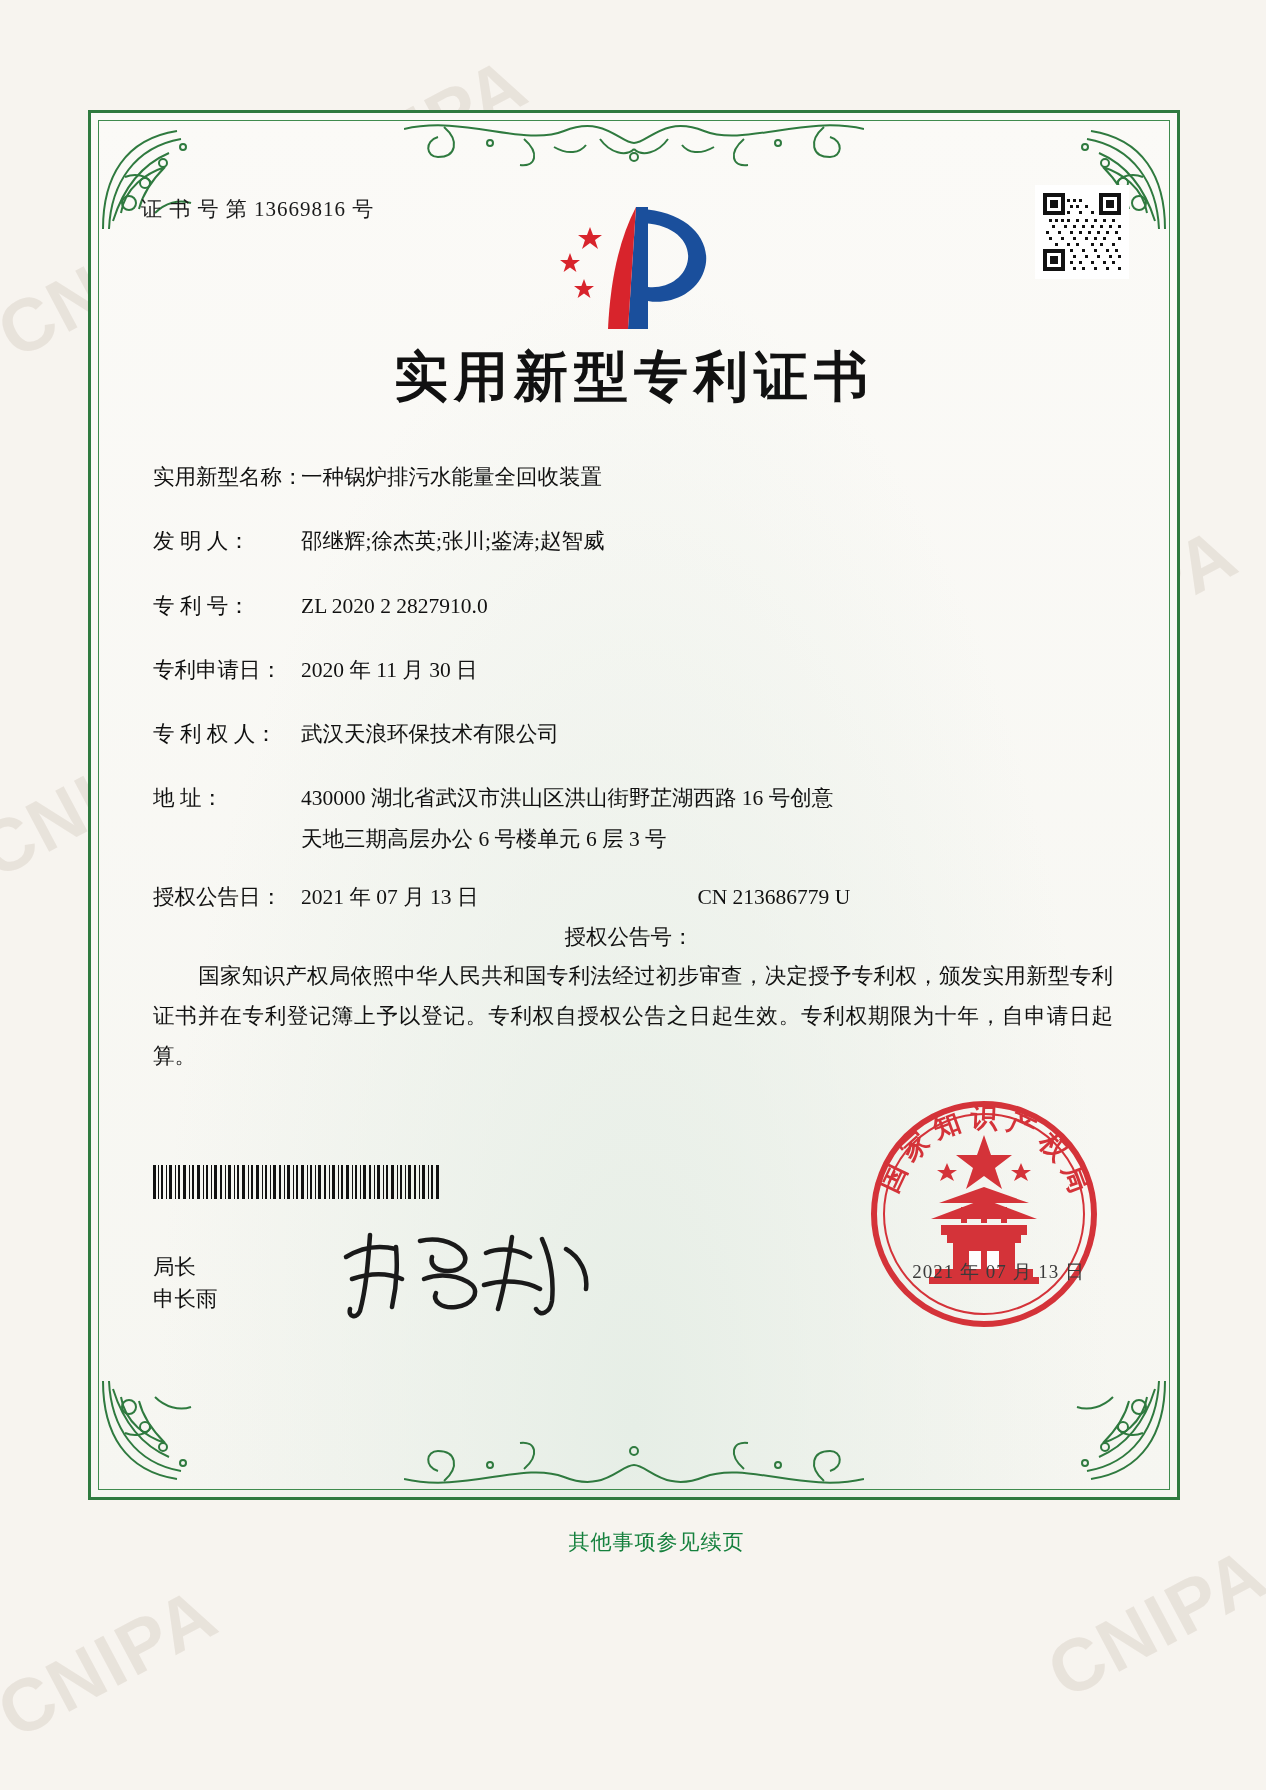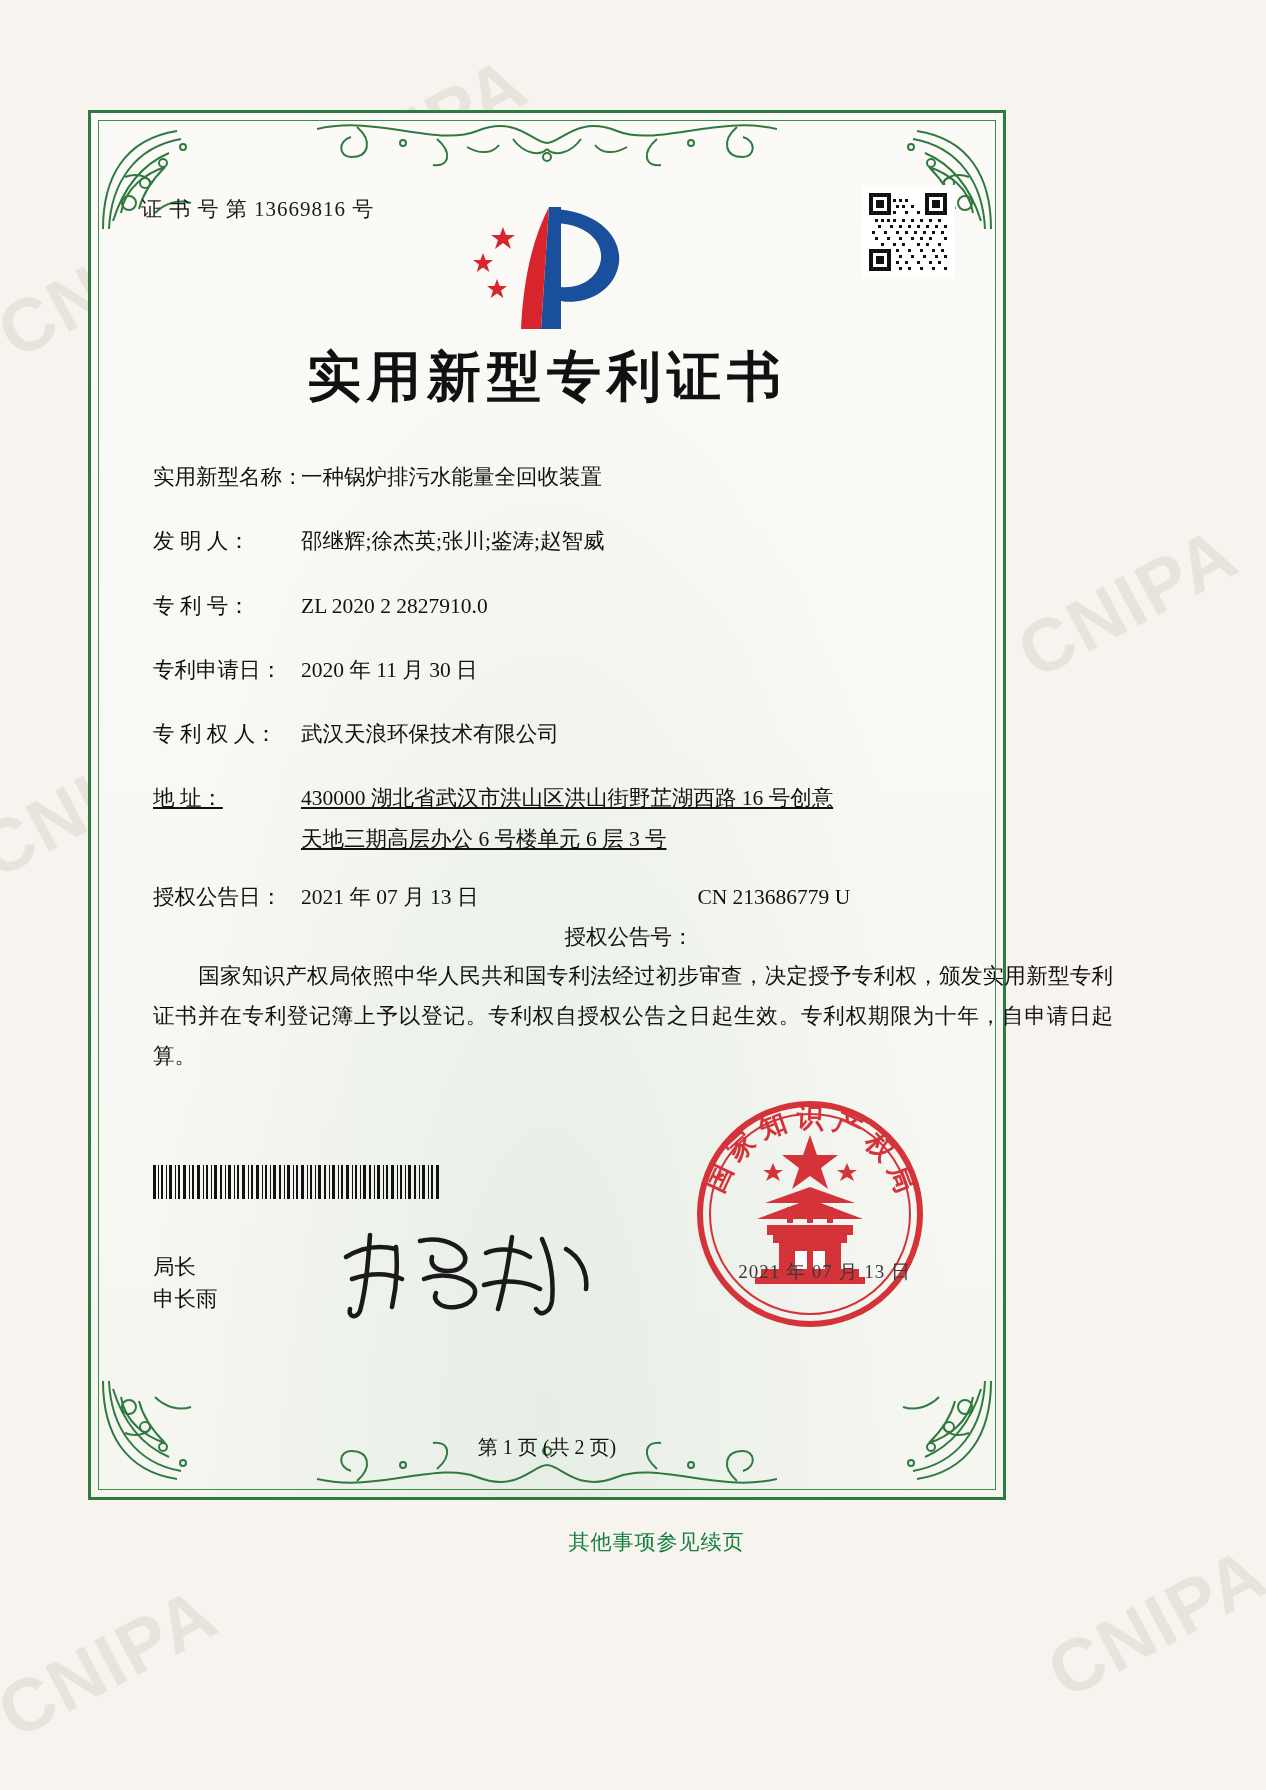--- a/index.html
+++ b/index.html
@@ -26,21 +26,21 @@
     white-space: nowrap;
     pointer-events: none;
     user-select: none;
   }
 
   
   .page {
     position: absolute;
     left: 88px;
     top: 110px;
-    width: 918px;
+    width: 1092px;
     height: 1390px;
     background:
       radial-gradient(ellipse at 50% 95%, #e6eee6 0%, rgba(240,245,240,0) 62%),
       linear-gradient(#fbfaf7, #f6f6f1);
     border: 3px solid #2f7a3f;
     box-sizing: border-box;
     padding-left: 25px;
   }
   .page::after {
     content: "";
@@ -457,21 +457,21 @@
     <div class="frow">
       <div class="flabel">专利申请日：</div>
       <div class="fvalue">2020 年 11 月 30 日</div>
     </div>
 
     <div class="frow">
       <div class="flabel">专 利 权 人：</div>
       <div class="fvalue">武汉天浪环保技术有限公司</div>
     </div>
 
-    <div class="frow" style="margin-bottom:26px;text-decoration:underline;">
+    <div class="frow" style="margin-bottom:26px;">
       <div class="flabel">地        址：</div>
       <div class="fvalue">
         <div>430000 湖北省武汉市洪山区洪山街野芷湖西路 16 号创意</div>
         <div style="margin-top:8px;">天地三期高层办公 6 号楼单元 6 层 3 号</div>
       </div>
     </div>
 
     <div class="frow two" style="margin-bottom:0;">
       <div class="flabel">授权公告日：</div>
       <div class="fvalue">2021 年 07 月 13 日</div>
@@ -606,16 +606,15 @@
       <defs>
         <path id="arcTop" d="M 25 118 A 90 90 0 0 1 205 118"></path>
       </defs>
       <text font-family="'DejaVu Serif', serif" font-size="27" font-weight="bold" fill="#d2232a" letter-spacing="8">
         <textPath href="#arcTop" startOffset="8%">国家知识产权局</textPath>
       </text>
     </g>
   </svg>
   <div class="seal-date">2021 年 07 月 13 日</div>
 
-  <div class="pageno">第 1 页 (共 2 页)</div>
 </div>
 
 <div class="footnote">其他事项参见续页</div>
 
 </body></html>

